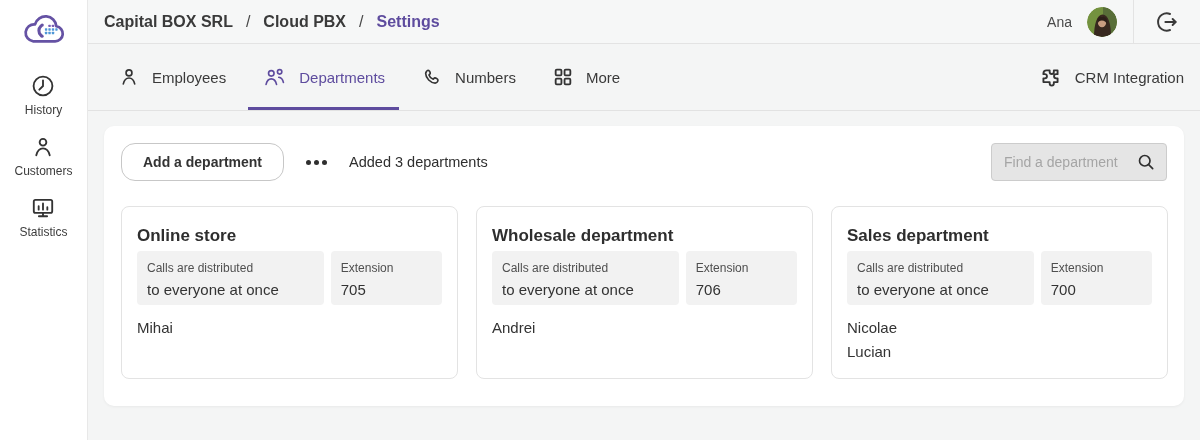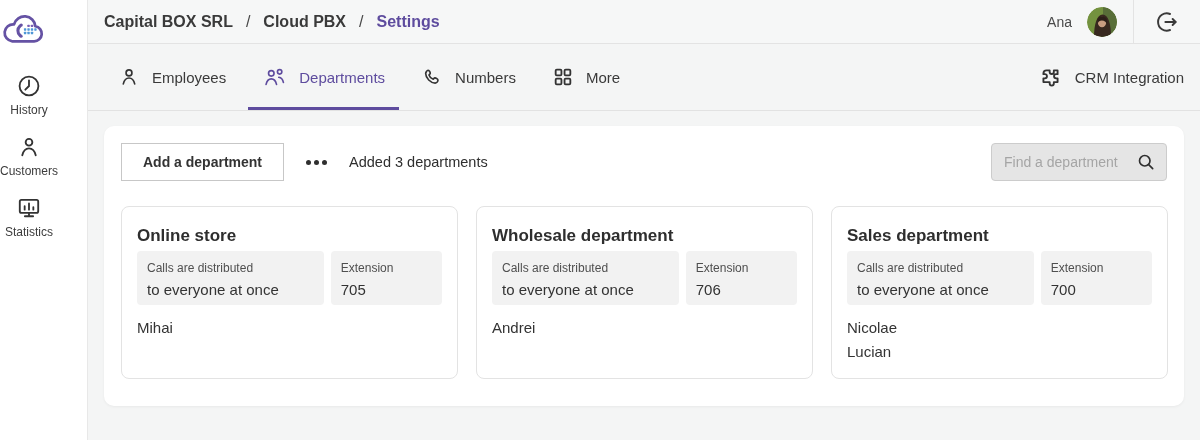--- a/index.html
+++ b/index.html
@@ -1,21 +1,21 @@
 <!DOCTYPE html>
 <html><head>
 <meta charset="utf-8">
 <style>
   * { margin:0; padding:0; box-sizing:border-box; }
   html,body { width:1200px; height:440px; overflow:hidden; }
   body { font-family:"Liberation Sans", sans-serif; background:#f4f5f5; color:#343434; }
   .app { display:flex; width:1200px; height:440px; }
 
   
-  .sidebar { width:88px; background:#fff; border-right:1px solid #e8e8e8; display:flex; flex-direction:column; align-items:flex-start; flex-shrink:0; }
+  .sidebar { width:88px; background:#fff; border-right:1px solid #e8e8e8; display:flex; flex-direction:column; align-items:center; flex-shrink:0; }
   .logo { margin-top:9px; height:44px; display:flex; align-items:center; cursor:pointer; }
   .side-nav { margin-top:20px; display:flex; flex-direction:column; align-items:center; }
   .side-item { display:flex; flex-direction:column; align-items:center; gap:4px; margin-bottom:17px; cursor:pointer; color:#3c3c3c; text-decoration:none; }
   .side-item .side-icon { color:#333; display:flex; }
   .side-label { font-size:12px; color:#3c3c3c; }
 
   
   .main { flex:1; display:flex; flex-direction:column; min-width:0; }
 
   .topbar { height:44px; background:#f6f7f7; border-bottom:1px solid #e3e3e3; display:flex; align-items:center; padding-left:16px; flex-shrink:0; }
@@ -35,21 +35,21 @@
   .tab.active { color:#5e4c9e; }
   .tab.active .tab-icon { color:#5e4c9e; }
   .tab.active::after { content:""; position:absolute; left:0; right:0; bottom:0; height:3px; background:#5e4c9e; }
   .tab.crm { margin-left:auto; margin-right:0; padding-right:0; }
 
   .content { flex:1; padding:15px 16px 16px; }
   .panel { background:#fff; border-radius:10px; height:280px; padding:17px; box-shadow:0 1px 3px rgba(0,0,0,.05); }
 
   
   .toolbar { display:flex; align-items:center; height:38px; }
-  .add-btn { height:38px; padding:0 21px; background:#fff; border:1px solid #c7c7c7; border-radius:0; font-family:inherit; font-size:14px; font-weight:600; color:#333; cursor:pointer; }
+  .add-btn { height:38px; padding:0 21px; background:#fff; border:1px solid #c7c7c7; border-radius:14px; font-family:inherit; font-size:14px; font-weight:600; color:#333; cursor:pointer; }
   .dots-btn { margin-left:16px; background:none; border:none; display:flex; align-items:center; gap:3px; padding:6px; cursor:pointer; }
   .dot { width:5px; height:5px; border-radius:50%; background:#2f2f2f; }
   .summary { margin-left:16px; font-size:14.5px; color:#2f2f2f; }
   .search { margin-left:auto; width:176px; height:38px; border:1px solid #ccc; border-radius:4px; background:#e5e5e5; display:flex; align-items:center; padding:0 10px 0 12px; }
   .search input { border:none; outline:none; flex:1; min-width:0; font-family:inherit; font-size:14px; color:#333; background:transparent; }
   .search input::placeholder { color:#a5a5a5; }
   .search-icon { display:flex; color:#2f2f2f; cursor:pointer; }
 
   
   .cards { display:flex; gap:18px; margin-top:25px; }

